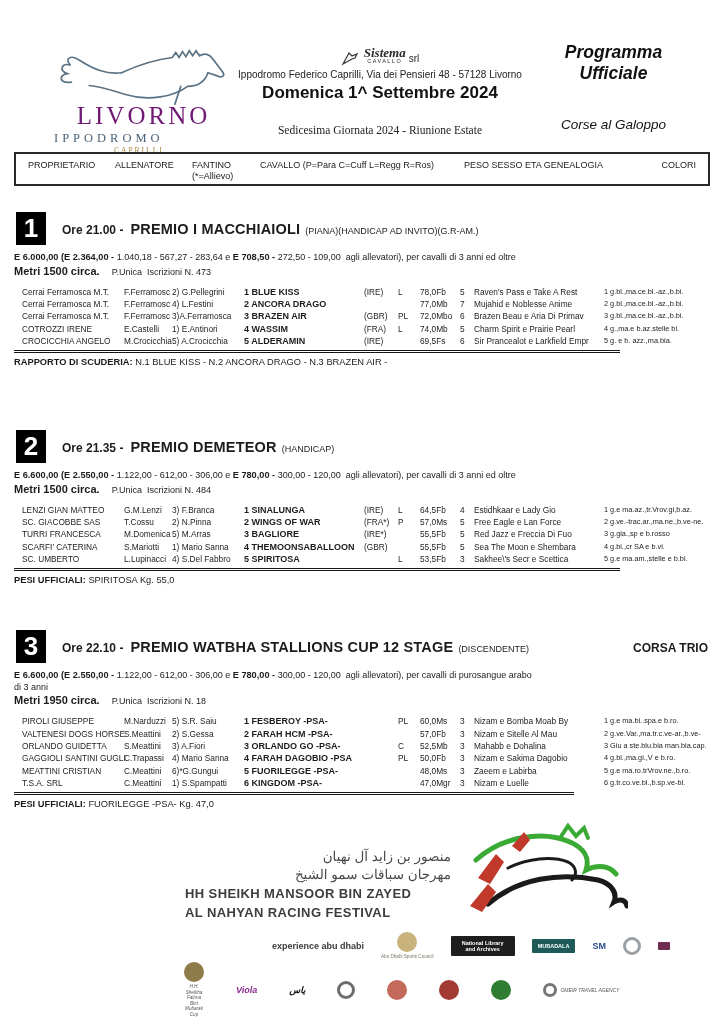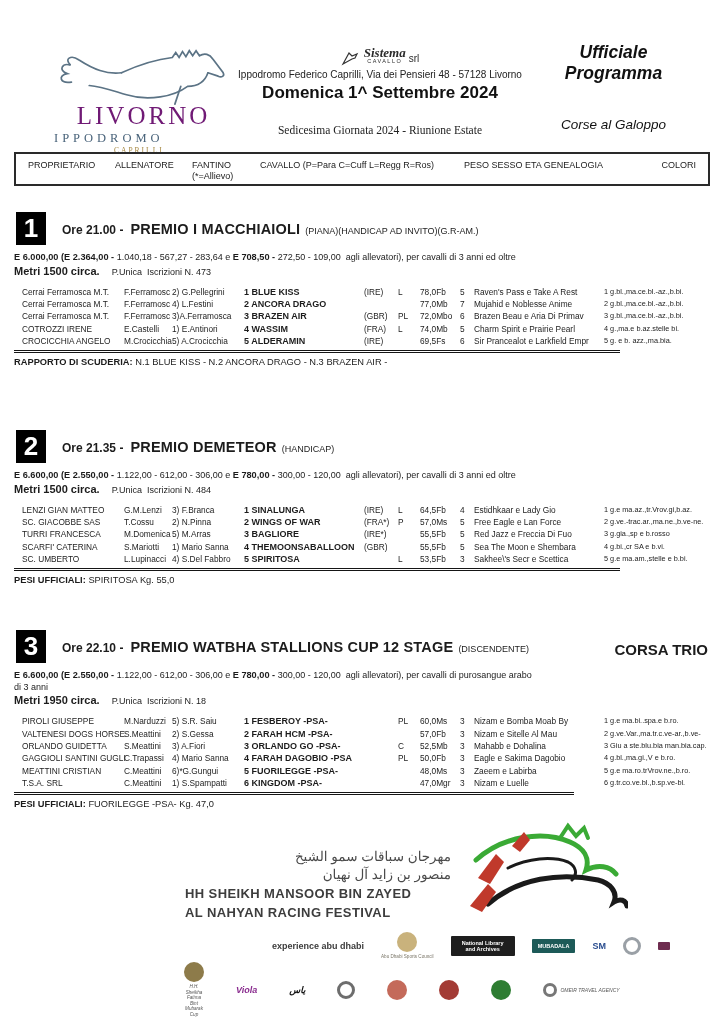--- a/index.html
+++ b/index.html
@@ -42,21 +42,21 @@
 
   
   .race { position:absolute; left:14px; width:700px; }
   .race-head { position:relative; height:38px; }
   .race-num { position:absolute; left:2px; top:2px; width:30px; height:33px; background:#000; color:#fff;
               font-weight:bold; font-size:26px; display:flex; align-items:center; justify-content:center; }
   .head-line { position:absolute; left:48px; top:10px; white-space:nowrap; }
   .ore { font-size:12px; font-weight:bold; margin-right:7px; }
   .ptitle { font-size:14.5px; font-weight:bold; letter-spacing:0.2px; margin-right:5px; }
   .conds { font-size:9px; }
-  .corsa-trio { position:absolute; right:6px; top:13px; font-weight:bold; font-size:15px; }
+  .corsa-trio { position:absolute; right:6px; top:13px; font-weight:bold; font-size:12px; }
   .purse { margin-top:4px; font-size:9px; line-height:11.5px; white-space:pre-wrap; }
   .purse b { font-size:9.2px; }
   .purse2 { font-size:9px; line-height:11.5px; }
   .metri { font-size:9px; margin-top:1px; }
   .metri b { font-size:11px; }
   .metri-info { margin-left:12px; white-space:pre; }
 
   .entries { margin-top:9px; padding-left:8px; }
   .erow { display:grid; grid-template-columns:102px 48px 72px 120px 34px 22px 40px 14px 130px 1fr;
           height:12.4px; align-items:center; font-size:8.3px; line-height:10px; white-space:nowrap; }
@@ -118,22 +118,22 @@
         <span class="brand-sub">CAVALLO</span>
       </span>
       <span class="brand-srl">srl</span>
     </div>
     <div class="address">Ippodromo Federico Caprilli, Via dei Pensieri 48 - 57128 Livorno</div>
     <div class="race-date">Domenica 1^ Settembre 2024</div>
   </div>
   <div class="meeting">Sedicesima Giornata 2024 - Riunione Estate</div>
 
   <div class="right-block">
+    <div class="prog-line">Programma</div>
     <div class="prog-line">Ufficiale</div>
-    <div class="prog-line">Programma</div>
     <div class="prog-sub">Corse al Galoppo</div>
   </div>
 
   <div class="colbar">
     <span class="cb-prop">PROPRIETARIO</span>
     <span class="cb-alle">ALLENATORE</span>
     <span class="cb-fant">FANTINO</span>
     <span class="cb-fant2">(*=Allievo)</span>
     <span class="cb-cava">CAVALLO (P=Para C=Cuff L=Regg R=Ros)</span>
     <span class="cb-peso">PESO SESSO ETA GENEALOGIA</span>
@@ -340,21 +340,21 @@
         </div>
         <div class="erow">
           <span class="c-owner">GAGGIOLI SANTINI GUGLI</span>
           <span class="c-tr">C.Trapassi</span>
           <span class="c-jk">4) Mario Sanna</span>
           <span class="c-horse">4 FARAH DAGOBIO -PSA</span>
           <span class="c-cty"></span>
           <span class="c-cp">PL</span>
           <span class="c-wt">50,0Fb</span>
           <span class="c-age">3</span>
-          <span class="c-gen">Eagle e Sakima Dagobio</span>
+          <span class="c-gen">Nizam e Sakima Dagobio</span>
           <span class="c-col">4 g.bl.,ma.gi.,V e b.ro.</span>
         </div>
         <div class="erow">
           <span class="c-owner">MEATTINI CRISTIAN</span>
           <span class="c-tr">C.Meattini</span>
           <span class="c-jk">6)*G.Gungui</span>
           <span class="c-horse">5 FUORILEGGE -PSA-</span>
           <span class="c-cty"></span>
           <span class="c-cp"></span>
           <span class="c-wt">48,0Ms</span>
@@ -373,22 +373,22 @@
           <span class="c-age">3</span>
           <span class="c-gen">Nizam e Luelle</span>
           <span class="c-col">6 g.tr.co.ve.bl.,b.sp.ve-bl.</span>
         </div>
       </div>
     <div class="rule short"></div>
     <div class="pesi"><b>PESI UFFICIALI:</b><span> FUORILEGGE -PSA- Kg. 47,0</span></div>
   </section>
 
   <div class="festival-text">
+    <div class="arabic">منصور بن زايد آل نهيان</div>
     <div class="arabic">مهرجان سباقات سمو الشيخ</div>
-    <div class="arabic">منصور بن زايد آل نهيان</div>
     <div class="feng">HH SHEIKH MANSOOR BIN ZAYED</div>
     <div class="feng">AL NAHYAN RACING FESTIVAL</div>
   </div>
 
   <div class="festival-horses">
     <svg width="180" height="108" viewBox="0 0 180 108">
       <g fill="none" stroke-linecap="round">
         <path d="M28 42 C55 18 95 12 122 24 C136 30 142 40 138 52 C150 46 162 48 168 56" stroke="#3aaa35" stroke-width="5"></path>
         <path d="M112 20 L120 8 L128 18 L136 10 L140 20" stroke="#3aaa35" stroke-width="4"></path>
         <path d="M40 86 C70 60 112 54 150 62 C162 65 170 74 166 84 C172 80 178 82 179 88" stroke="#1a1a1a" stroke-width="5"></path>

